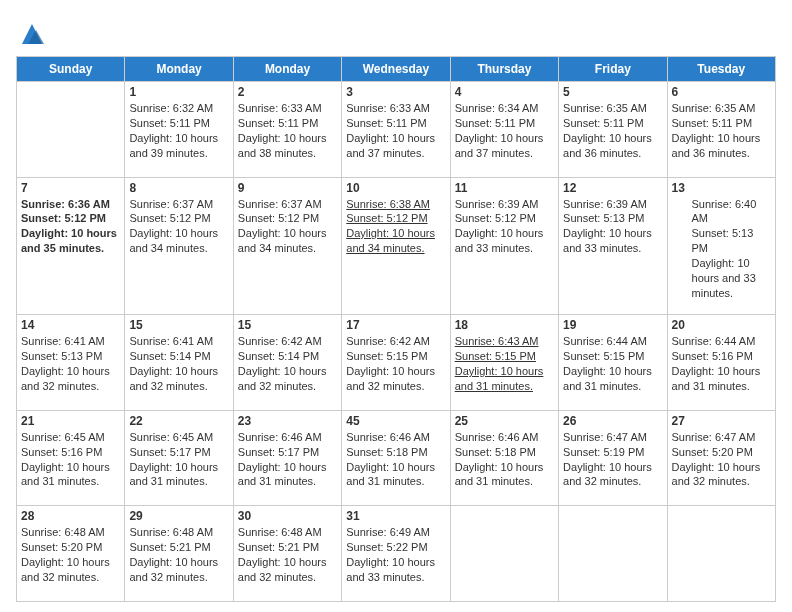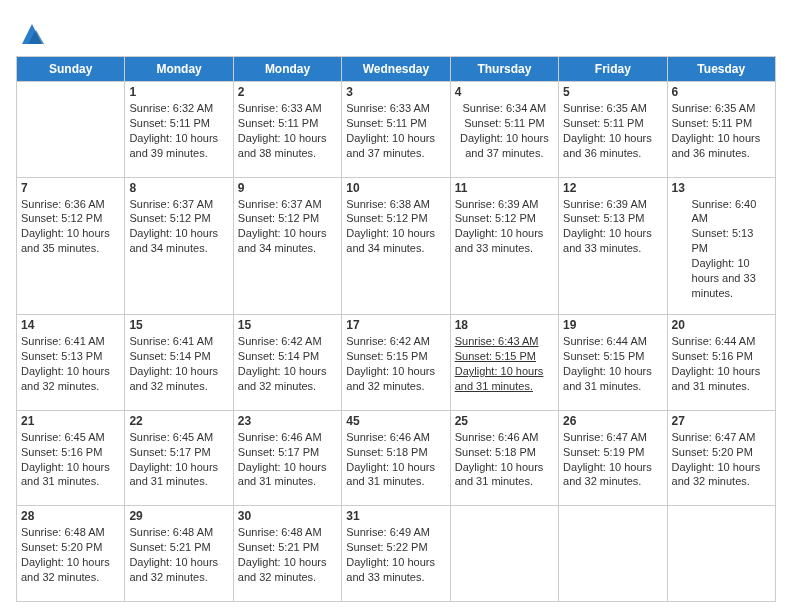--- a/index.html
+++ b/index.html
@@ -140,59 +140,59 @@
 Daylight: 10 hours and 38 minutes.</div>
           </td>
           <td>
             <span class="day-number">3</span>
             <div class="day-info" style="white-space: pre-line;">Sunrise: 6:33 AM
 Sunset: 5:11 PM
 Daylight: 10 hours and 37 minutes.</div>
           </td>
           <td>
             <span class="day-number">4</span>
-            <div class="day-info" style="white-space: pre-line; text-align: center;">Sunrise: 6:34 AM
+            <div class="day-info" style="white-space: pre-line;">Sunrise: 6:34 AM
 Sunset: 5:11 PM
 Daylight: 10 hours and 37 minutes.</div>
           </td>
           <td>
             <span class="day-number">5</span>
             <div class="day-info" style="white-space: pre-line;">Sunrise: 6:35 AM
 Sunset: 5:11 PM
 Daylight: 10 hours and 36 minutes.</div>
           </td>
           <td>
             <span class="day-number">6</span>
             <div class="day-info" style="white-space: pre-line;">Sunrise: 6:35 AM
 Sunset: 5:11 PM
 Daylight: 10 hours and 36 minutes.</div>
           </td>
         </tr>
         <tr>
           <td>
             <span class="day-number">7</span>
-            <div class="day-info" style="white-space: pre-line;">Sunrise: 6:36 AM
+            <div class="day-info" style="white-space: pre-line; font-weight: bold;">Sunrise: 6:36 AM
 Sunset: 5:12 PM
 Daylight: 10 hours and 35 minutes.</div>
           </td>
           <td>
             <span class="day-number">8</span>
             <div class="day-info" style="white-space: pre-line;">Sunrise: 6:37 AM
 Sunset: 5:12 PM
 Daylight: 10 hours and 34 minutes.</div>
           </td>
           <td>
             <span class="day-number">9</span>
             <div class="day-info" style="white-space: pre-line;">Sunrise: 6:37 AM
 Sunset: 5:12 PM
 Daylight: 10 hours and 34 minutes.</div>
           </td>
           <td>
             <span class="day-number">10</span>
-            <div class="day-info" style="white-space: pre-line;">Sunrise: 6:38 AM
+            <div class="day-info" style="white-space: pre-line; text-decoration: underline;">Sunrise: 6:38 AM
 Sunset: 5:12 PM
 Daylight: 10 hours and 34 minutes.</div>
           </td>
           <td>
             <span class="day-number">11</span>
             <div class="day-info" style="white-space: pre-line;">Sunrise: 6:39 AM
 Sunset: 5:12 PM
 Daylight: 10 hours and 33 minutes.</div>
           </td>
           <td>

